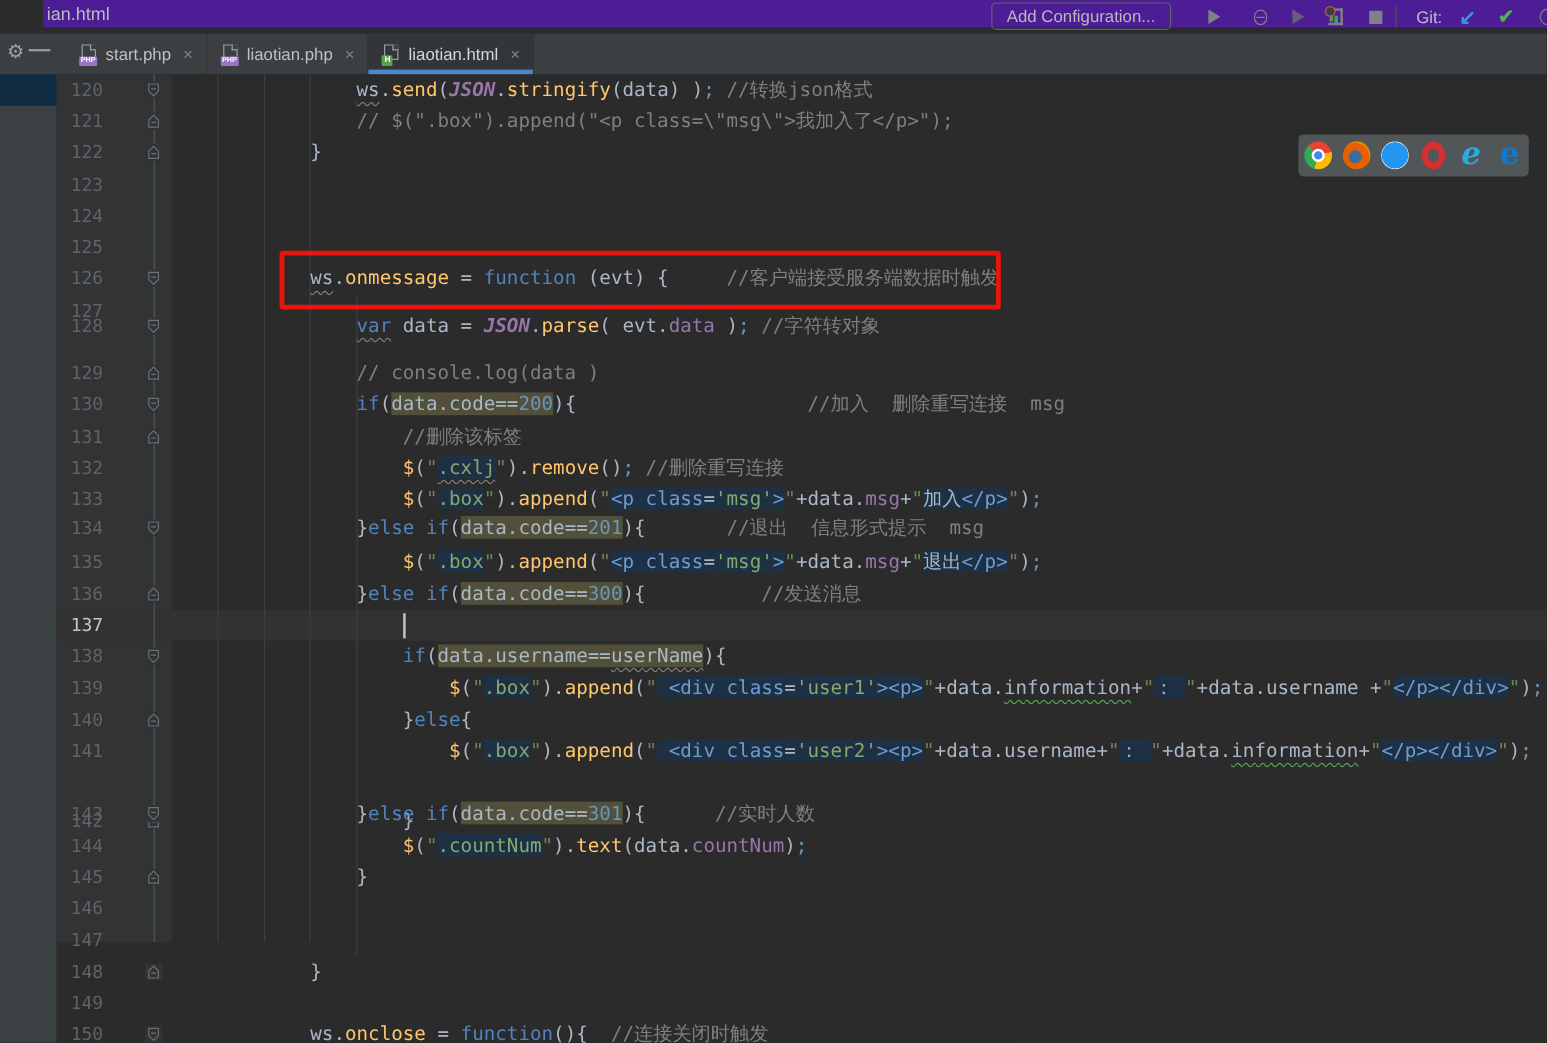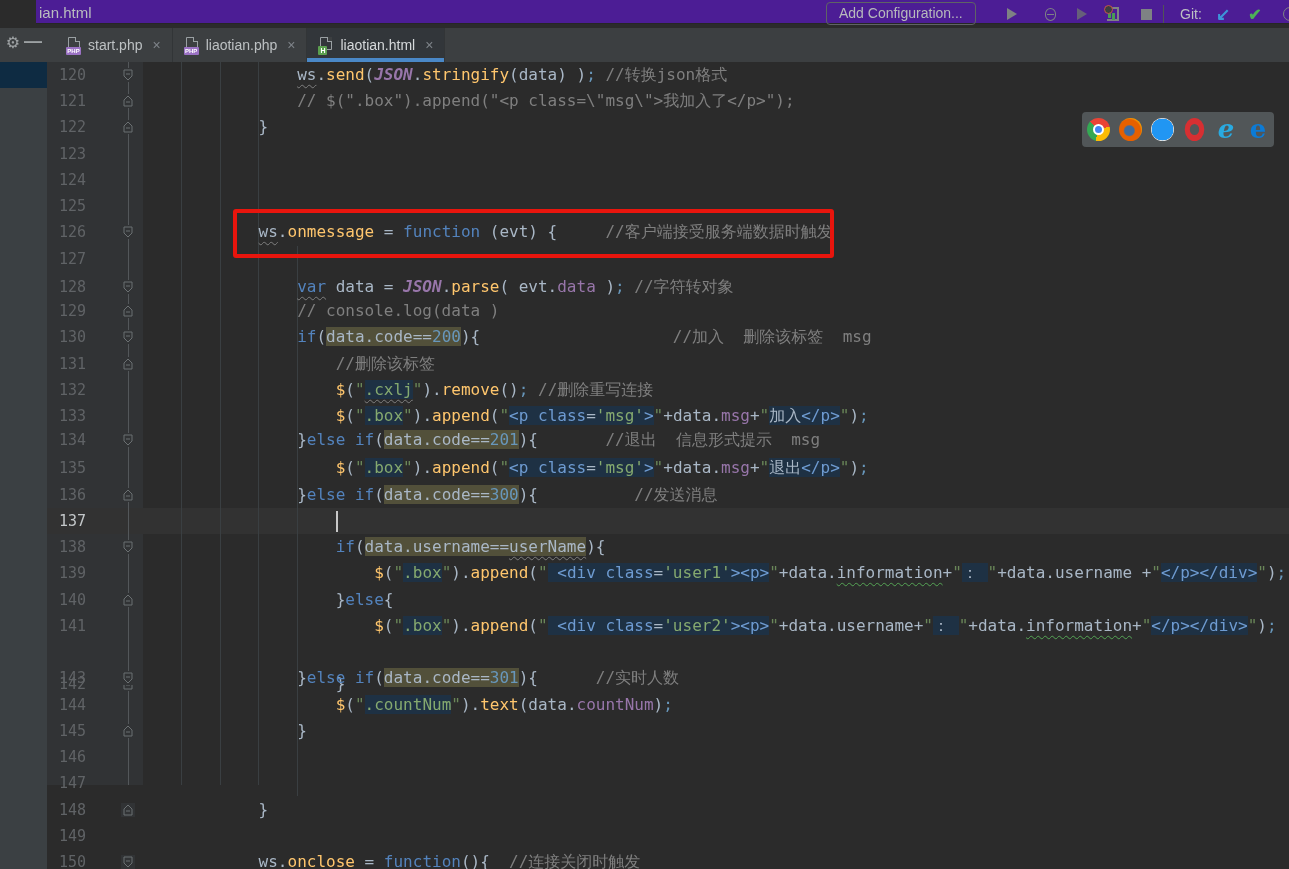--- a/index.html
+++ b/index.html
@@ -222,21 +222,21 @@
           <span class="fold"><svg width="14" height="14">
               <path d="M3 2 h8 v6 l-4 4 l-4 -4 z" fill="#313335" stroke="#6b7072"></path>
               <path d="M5 6 h4" stroke="#6b7072"></path>
             </svg></span>
           <span class="code"><span class="sg d">            </span><span class="sg d wg">ws</span><span class="sg d">.</span><span class="sg f">onmessage</span><span class="sg d"> = </span><span class="sg k">function</span><span class="sg d"> (evt) {</span><span class="sg c">     //客户端接受服务端数据时触发</span></span>
         </div>
         <div class="row" style="top: 183.631px;">
           <span class="lnum">127</span>
           <span class="code"></span>
         </div>
-        <div class="row" style="top: 212px;">
+        <div class="row" style="top: 197px;">
           <span class="lnum">128</span>
           <span class="fold"><svg width="14" height="14">
               <path d="M3 2 h8 v6 l-4 4 l-4 -4 z" fill="#313335" stroke="#6b7072"></path>
               <path d="M5 6 h4" stroke="#6b7072"></path>
             </svg></span>
           <span class="code"><span class="sg d">                </span><span class="sg k wg">var</span><span class="sg d"> data = </span><span class="sg J">JSON</span><span class="sg d">.</span><span class="sg f">parse</span><span class="sg d">( evt.</span><span class="sg m">data</span><span class="sg d"> )</span><span class="sg n">;</span><span class="sg c"> //字符转对象</span></span>
         </div>
         <div class="row" style="top: 236.097px;">
           <span class="lnum">129</span>
           <span class="fold"><svg width="14" height="14">
@@ -244,21 +244,21 @@
               <path d="M5 8 h4" stroke="#6b7072"></path>
             </svg></span>
           <span class="code"><span class="sg d">                </span><span class="sg c">// console.log(data )</span></span>
         </div>
         <div class="row" style="top: 262.33px;">
           <span class="lnum">130</span>
           <span class="fold"><svg width="14" height="14">
               <path d="M3 2 h8 v6 l-4 4 l-4 -4 z" fill="#313335" stroke="#6b7072"></path>
               <path d="M5 6 h4" stroke="#6b7072"></path>
             </svg></span>
-          <span class="code"><span class="sg d">                </span><span class="sg k">if</span><span class="sg d">(</span><span class="sg d hl">data.code==</span><span class="sg n hl">200</span><span class="sg d">){</span><span class="sg c">                    //加入  删除该标签  msg</span></span>
+          <span class="code"><span class="sg d">                </span><span class="sg k">if</span><span class="sg d">(</span><span class="sg d hl">data.code==</span><span class="sg n hl">200</span><span class="sg d">){</span><span class="sg c">                    //加入  删除重写连接  msg</span></span>
         </div>
         <div class="row" style="top: 288.563px;">
           <span class="lnum">131</span>
           <span class="fold"><svg width="14" height="14">
               <path d="M3 12 h8 v-6 l-4 -4 l-4 4 z" fill="#313335" stroke="#6b7072"></path>
               <path d="M5 8 h4" stroke="#6b7072"></path>
             </svg></span>
           <span class="code"><span class="sg d">                    </span><span class="sg c">//删除该标签</span></span>
         </div>
         <div class="row" style="top: 314.796px;">

